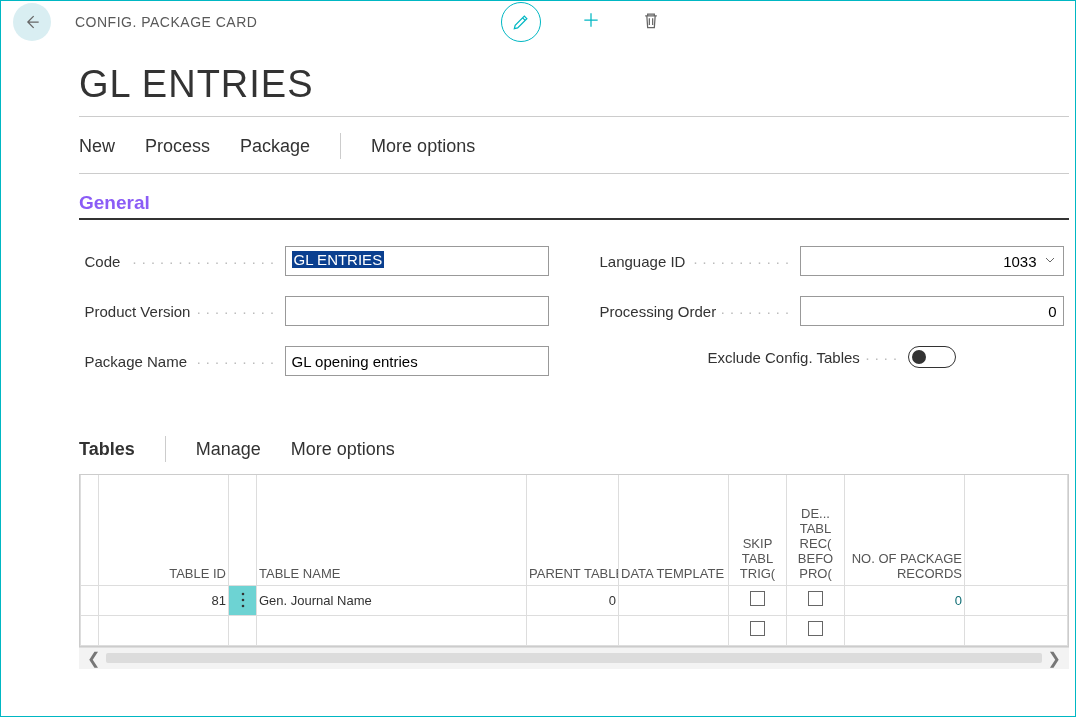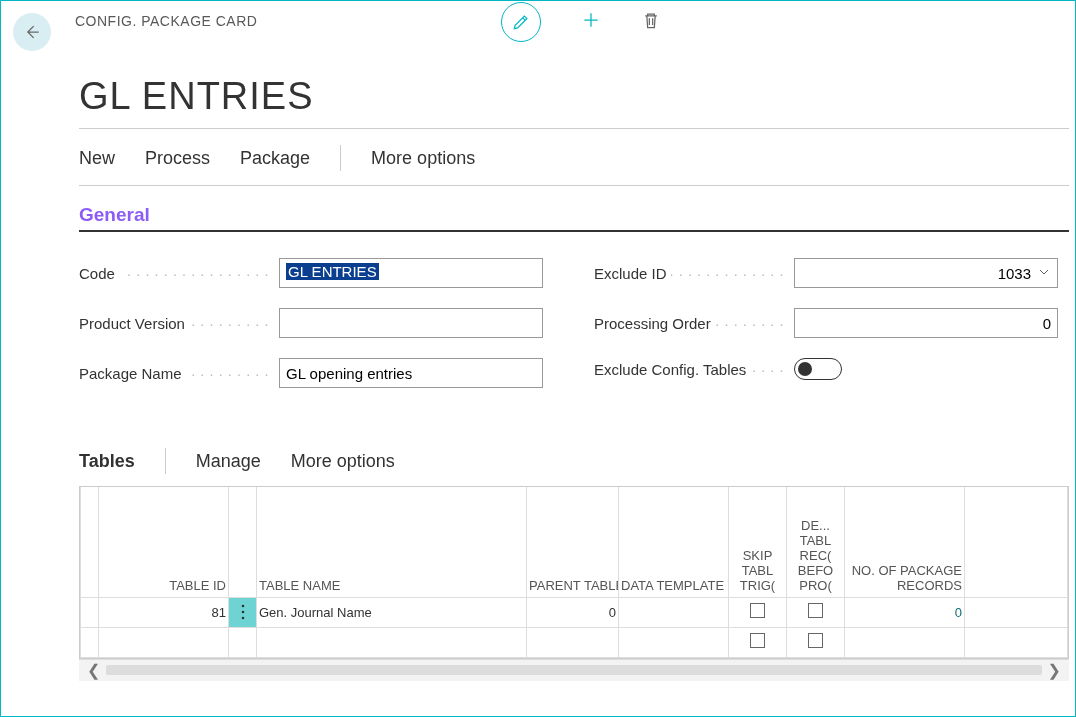--- a/index.html
+++ b/index.html
@@ -9,23 +9,23 @@
     border: 1px solid #00b7c3;
     width: 1076px;
     height: 717px;
     overflow: hidden;
     position: relative;
     color: #323232;
   }
 
   .topbar {
     display: flex;
+    align-items: center;
     height: 42px;
     padding-left: 12px;
-    margin-top: 12px;
   }
   .back-btn {
     width: 38px; height: 38px;
     border-radius: 50%;
     background: #d9eef2;
     display: flex; align-items: center; justify-content: center;
     cursor: pointer;
   }
   .breadcrumb {
     font-size: 14px;
@@ -89,21 +89,21 @@
     width: 990px;
   }
 
   .form-grid {
     display: flex;
     margin-top: 26px;
     width: 990px;
     gap: 40px;
   }
   .col { width: 475px; display: flex; flex-direction: column; gap: 20px; }
-  .field-row { display: flex; align-items: center; }
+  .field-row { display: flex; align-items: center; justify-content: center; }
   .field-label { width: 200px; font-size: 15px; color: #333; position: relative; white-space: nowrap; }
   .field-label::after {
     content: "·  ·  ·  ·  ·  ·  ·  ·  ·  ·  ·  ·  ·  ·  ·  ·";
     color: #bbb;
     position: absolute;
     left: 0;
     top: 0;
     width: 190px;
     overflow: hidden;
     z-index: -1;
@@ -265,21 +265,21 @@
         <div class="field-label"><span>Product Version</span></div>
         <input class="field-input" value="" style="">
       </div>
       <div class="field-row">
         <div class="field-label"><span>Package Name</span></div>
         <input class="field-input" value="GL opening entries" style="">
       </div>
     </div>
     <div class="col">
       <div class="field-row">
-        <div class="field-label"><span>Exclude ID</span></div>
+        <div class="field-label"><span>Language ID</span></div>
         <div class="select-wrap">
           <input class="field-input num sel" style="padding-right: 26px;" value="1033">
           <svg class="chev" width="16" height="16" viewBox="0 0 24 24">
               <path d="M6 9 L12 15 L18 9" class="icon-gray"></path>
             </svg>
         </div>
       </div>
       <div class="field-row">
         <div class="field-label"><span>Processing Order</span></div>
         <input class="field-input num" value="0" style="">

